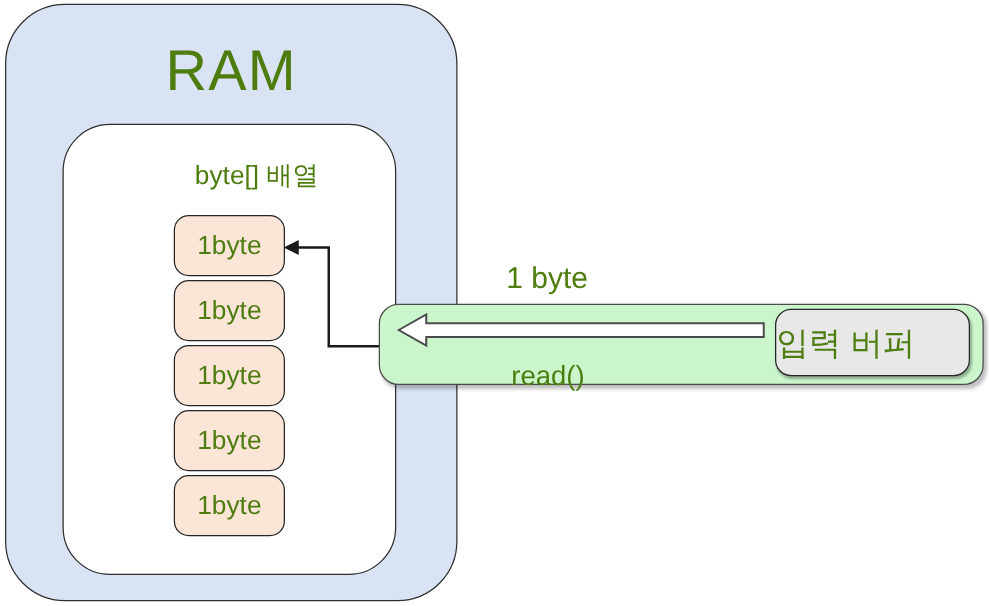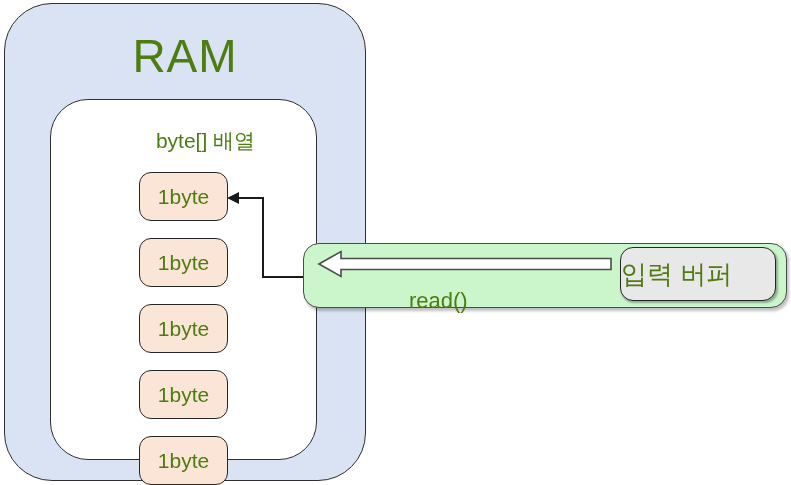--- a/index.html
+++ b/index.html
@@ -43,21 +43,21 @@
     text-align: center;
     font-size: 21px;
     line-height: 1.2;
   }
   .byte-stack {
     position: absolute;
     left: 0; right: 0; top: 72px;
     display: flex;
     flex-direction: column;
     align-items: center;
-    gap: 17px;
+    gap: 3px;
   }
   .byte-cell {
     width: 89px; height: 49px;
     box-sizing: border-box;
     background: #fbe5d6;
     border: 1.5px solid #262626;
     border-radius: 12px;
     display: flex;
     align-items: center;
     justify-content: center;
@@ -120,19 +120,20 @@
     <path d="M 306 277 H 263 V 198 H 238" fill="none" stroke="#1a1a1a" stroke-width="2"></path>
     <polygon points="227,198 239,192 239,204" fill="#1a1a1a"></polygon>
   </svg>
 
   <div class="abs stream-box"></div>
 
   <svg class="abs flow-arrow-svg" viewBox="0 0 791 485">
     <polygon points="319,264 341,251.5 341,258.5 611,258.5 611,269.5 341,269.5 341,276.5" fill="#ffffff" stroke="#4b4b4b" stroke-width="1.6" stroke-linejoin="miter"></polygon>
   </svg>
 
+  <div class="abs label-top">1 byte</div>
   <div class="abs label-read">read()</div>
 
   <div class="abs buffer-box">
     <span>입력 버퍼</span>
   </div>
 
 </div>
 
 </body></html>

